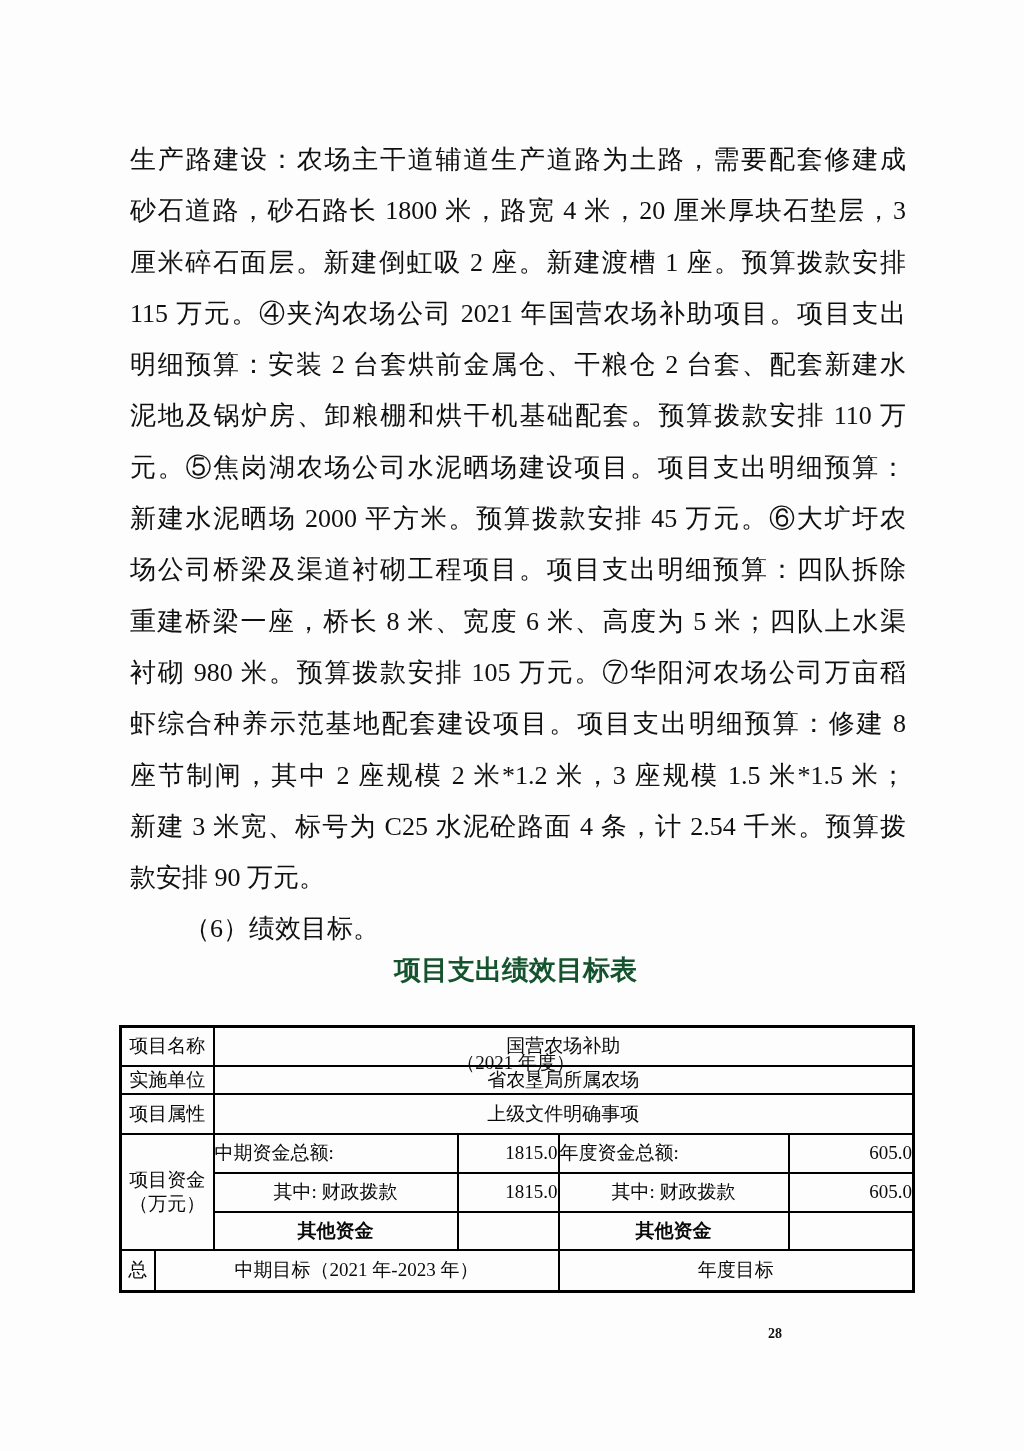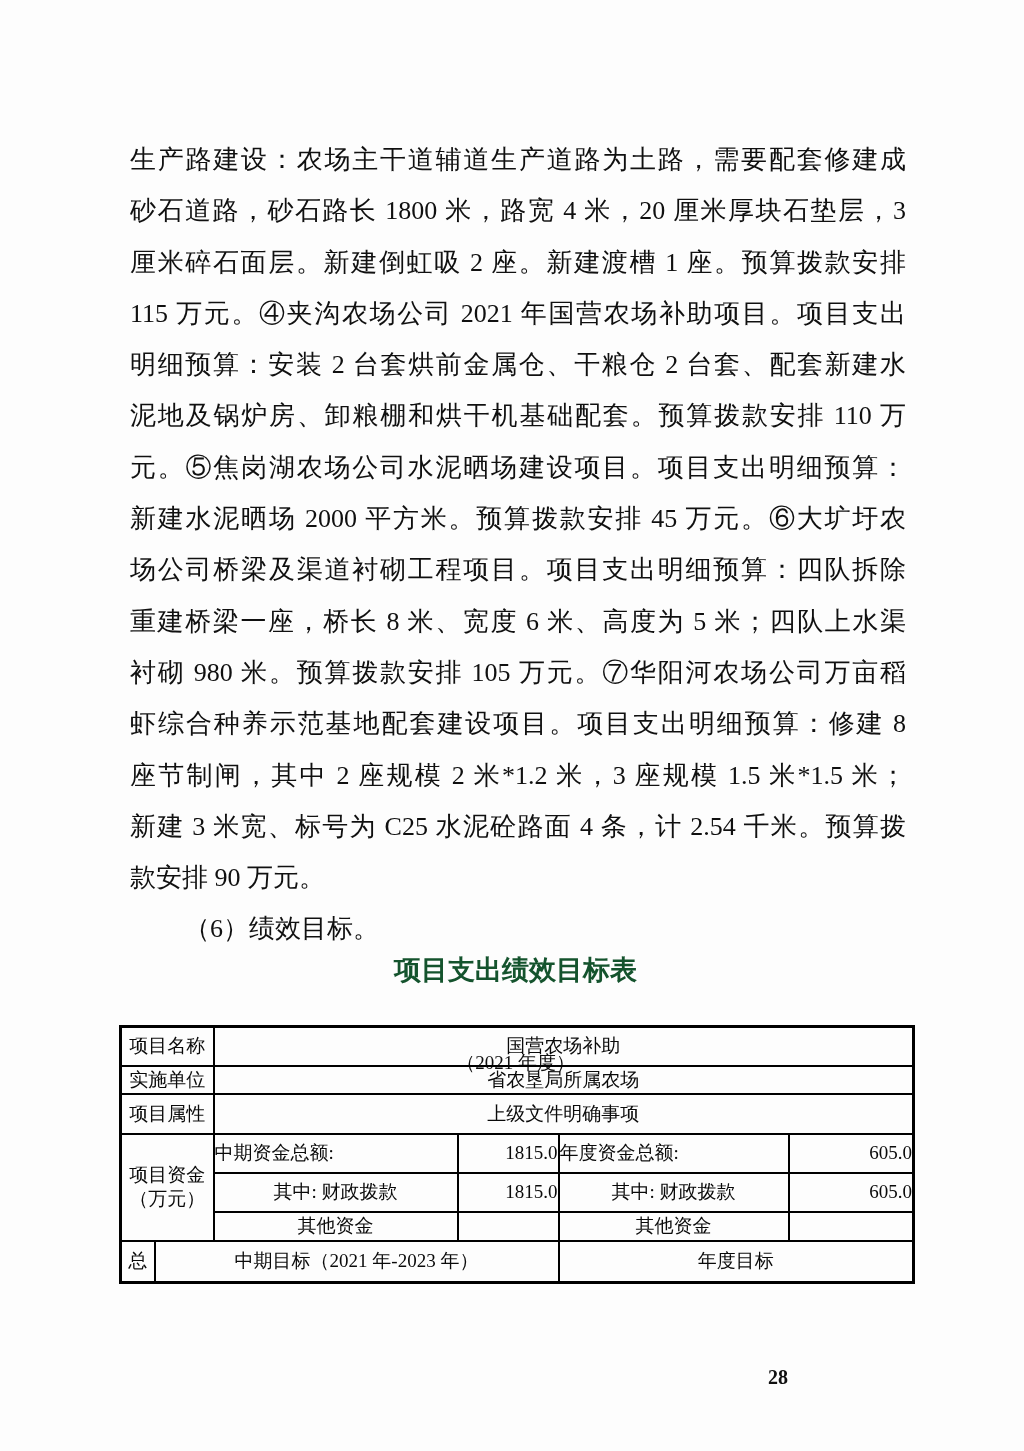--- a/index.html
+++ b/index.html
@@ -63,26 +63,26 @@
     border:2.5px solid #000;
     padding:0 0;
     overflow:hidden;
     vertical-align:middle;
   }
   .cell-center { text-align:center; }
   .cell-left   { text-align:left; }
   .cell-right  { text-align:right; }
   .funds-label { text-align:center; line-height:24px; }
   .r1 { height:39px; } .r2 { height:28px; } .r3 { height:40px;margin-top:36px; }
-  .r4 { height:39px; } .r5 { height:39px; } .r6 { height:29px; }
+  .r4 { height:39px; } .r5 { height:39px; } .r6 { height:38px;font-weight:bold; }
   .r7 { height:42px; }
   .page-number {
     position:absolute;
-    left:768px; top:1366px;
-    font-size:20px;
+    left:768px; top:1326px;
+    font-size:14px;
     font-weight:bold;
   }
 </style>
 </head>
 <body>
 
 <div class="page">
 
   <div class="body-text">
     <div class="tline just">生产路建设：农场主干道辅道生产道路为土路，需要配套修建成</div>

